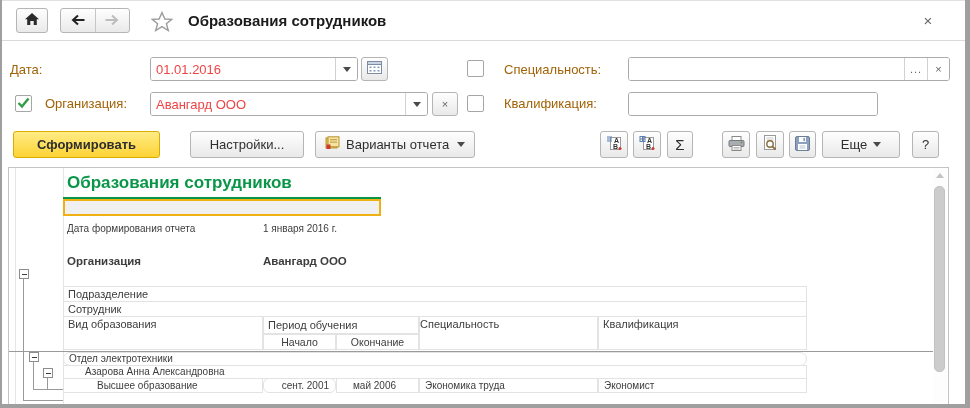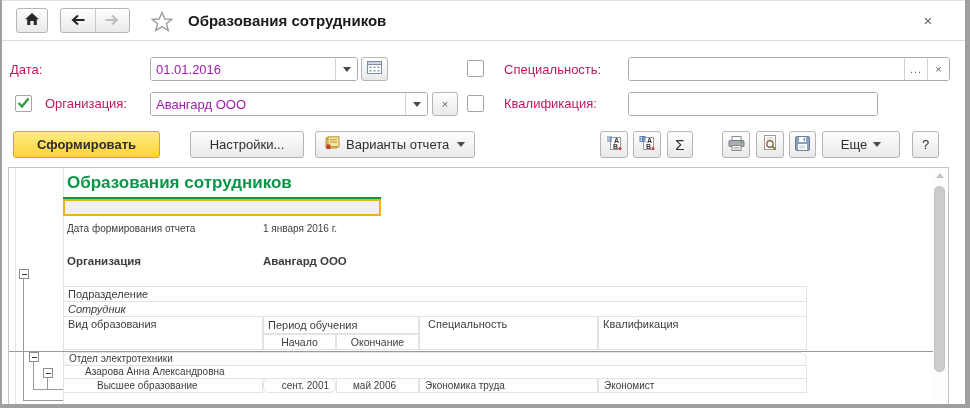--- a/index.html
+++ b/index.html
@@ -15,24 +15,24 @@
 
   
   .btn { display:flex; align-items:center; justify-content:center; gap:6px;
          background:linear-gradient(#fefefe,#e9e9e9); border:1px solid #b5b5b5;
          border-radius:3px; font-size:13px; color:#2e2e2e; cursor:default; }
   .btn-yellow { background:linear-gradient(#ffec85,#fdd335); border:1px solid #d9ad00; font-weight:bold; }
 
   .tri-down { width:0; height:0; border-left:4px solid transparent; border-right:4px solid transparent; border-top:5px solid #4a4a4a; }
   .tri-up-sb { width:0; height:0; border-left:4px solid transparent; border-right:4px solid transparent; border-bottom:5px solid #c3c3c3; }
 
-  .label { font-size:13px; color:#be185d; }
+  .label { font-size:13px; color:#a16207; }
 
   .inputwrap { display:flex; align-items:stretch; background:#fff; border:1px solid #ababab; border-radius:3px; overflow:hidden; }
-  .inputwrap input { flex:1; border:none; outline:none; font-size:13px; color:#a21caf; padding:0 5px; min-width:0; }
+  .inputwrap input { flex:1; border:none; outline:none; font-size:13px; color:#ef4444; padding:0 5px; min-width:0; }
   .seg { display:flex; align-items:center; justify-content:center; border-left:1px solid #d2d2d2; background:#fff; }
   .seg-btn { font-size:11px; color:#666; }
 
   .checkbox { width:17px; height:17px; background:#fff; border:1px solid #a6a6a6; border-radius:2px; display:flex; align-items:center; justify-content:center; }
 
   .sep-line { background:#dadada; }
 
   
   .viewport { left:8px; top:167px; width:941px; height:238px; background:#fff;
               border-top:1px solid #c4c4c4; border-left:1px solid #c4c4c4; border-right:1px solid #c4c4c4; }
@@ -265,32 +265,32 @@
     <div class="abs rtext" style="left:58px; top:55px; font-size:10px;">Дата формирования отчета</div>
     <div class="abs rtext" style="left:254px; top:55px; font-size:10px;">1 января 2016 г.</div>
 
     <div class="abs rtext" style="left:58px; top:87px; font-size:11.5px; font-weight:bold;">Организация</div>
     <div class="abs rtext" style="left:254px; top:87px; font-size:11.5px; font-weight:bold;">Авангард ООО</div>
 
     <div class="rrow" style="left:54px; top:118px;">
       <div class="rcell rtext" style="width:744px; height:28px; font-size:11px; line-height:14px; padding-left:4px;">Подразделение</div>
     </div>
     <div class="rrow" style="left:54px; top:133px;">
-      <div class="rcell rtext" style="width:744px; height:16px; font-size:11px; line-height:14px; padding-left:4px;font-style:italic;">Сотрудник</div>
+      <div class="rcell rtext" style="width:744px; height:16px; font-size:11px; line-height:14px; padding-left:4px;">Сотрудник</div>
     </div>
     <div class="rrow" style="left:54px; top:148px;">
       <div class="rcell rtext" style="width:200px; height:34px; font-size:11px; line-height:15px; padding-left:4px;">Вид образования</div>
       <div style="width:156px; height:34px; display:flex; flex-direction:column;">
         <div class="rcell rtext" style="width:156px; height:19px; font-size:11px; line-height:16px; padding-left:4px;">Период обучения</div>
         <div style="display:flex; flex:1;">
           <div class="rcell rtext" style="width:73px; height:16px; font-size:10.5px; line-height:14px; text-align:center;">Начало</div>
           <div class="rcell rtext" style="width:83px; height:16px; font-size:10.5px; line-height:14px; text-align:center;">Окончание</div>
         </div>
       </div>
-      <div class="rcell rtext" style="width:179px; height:34px; font-size:11px; line-height:15px; padding-left:8px;">Специальность</div>
+      <div class="rcell rtext" style="width:179px; height:34px; font-size:11px; line-height:15px; padding-left:0;">Специальность</div>
       <div class="rcell rtext" style="width:209px; height:34px; font-size:11px; line-height:15px; padding-left:4px;">Квалификация</div>
     </div>
 
     <div class="abs" style="left:0; top:183px; width:924px; height:1px; background:#9a9a9a;"></div>
 
     <div class="rrow" style="left:54px; top:184px;">
       <div class="rcell rtext" style="width:744px; height:14px; font-size:10px; line-height:12px; padding-left:5px;border-radius:7px;">Отдел электротехники</div>
     </div>
     <div class="rrow" style="left:54px; top:197px;">
       <div class="rcell rtext" style="width:744px; height:14px; font-size:10px; line-height:12px; padding-left:21px;">Азарова Анна Александровна</div>

